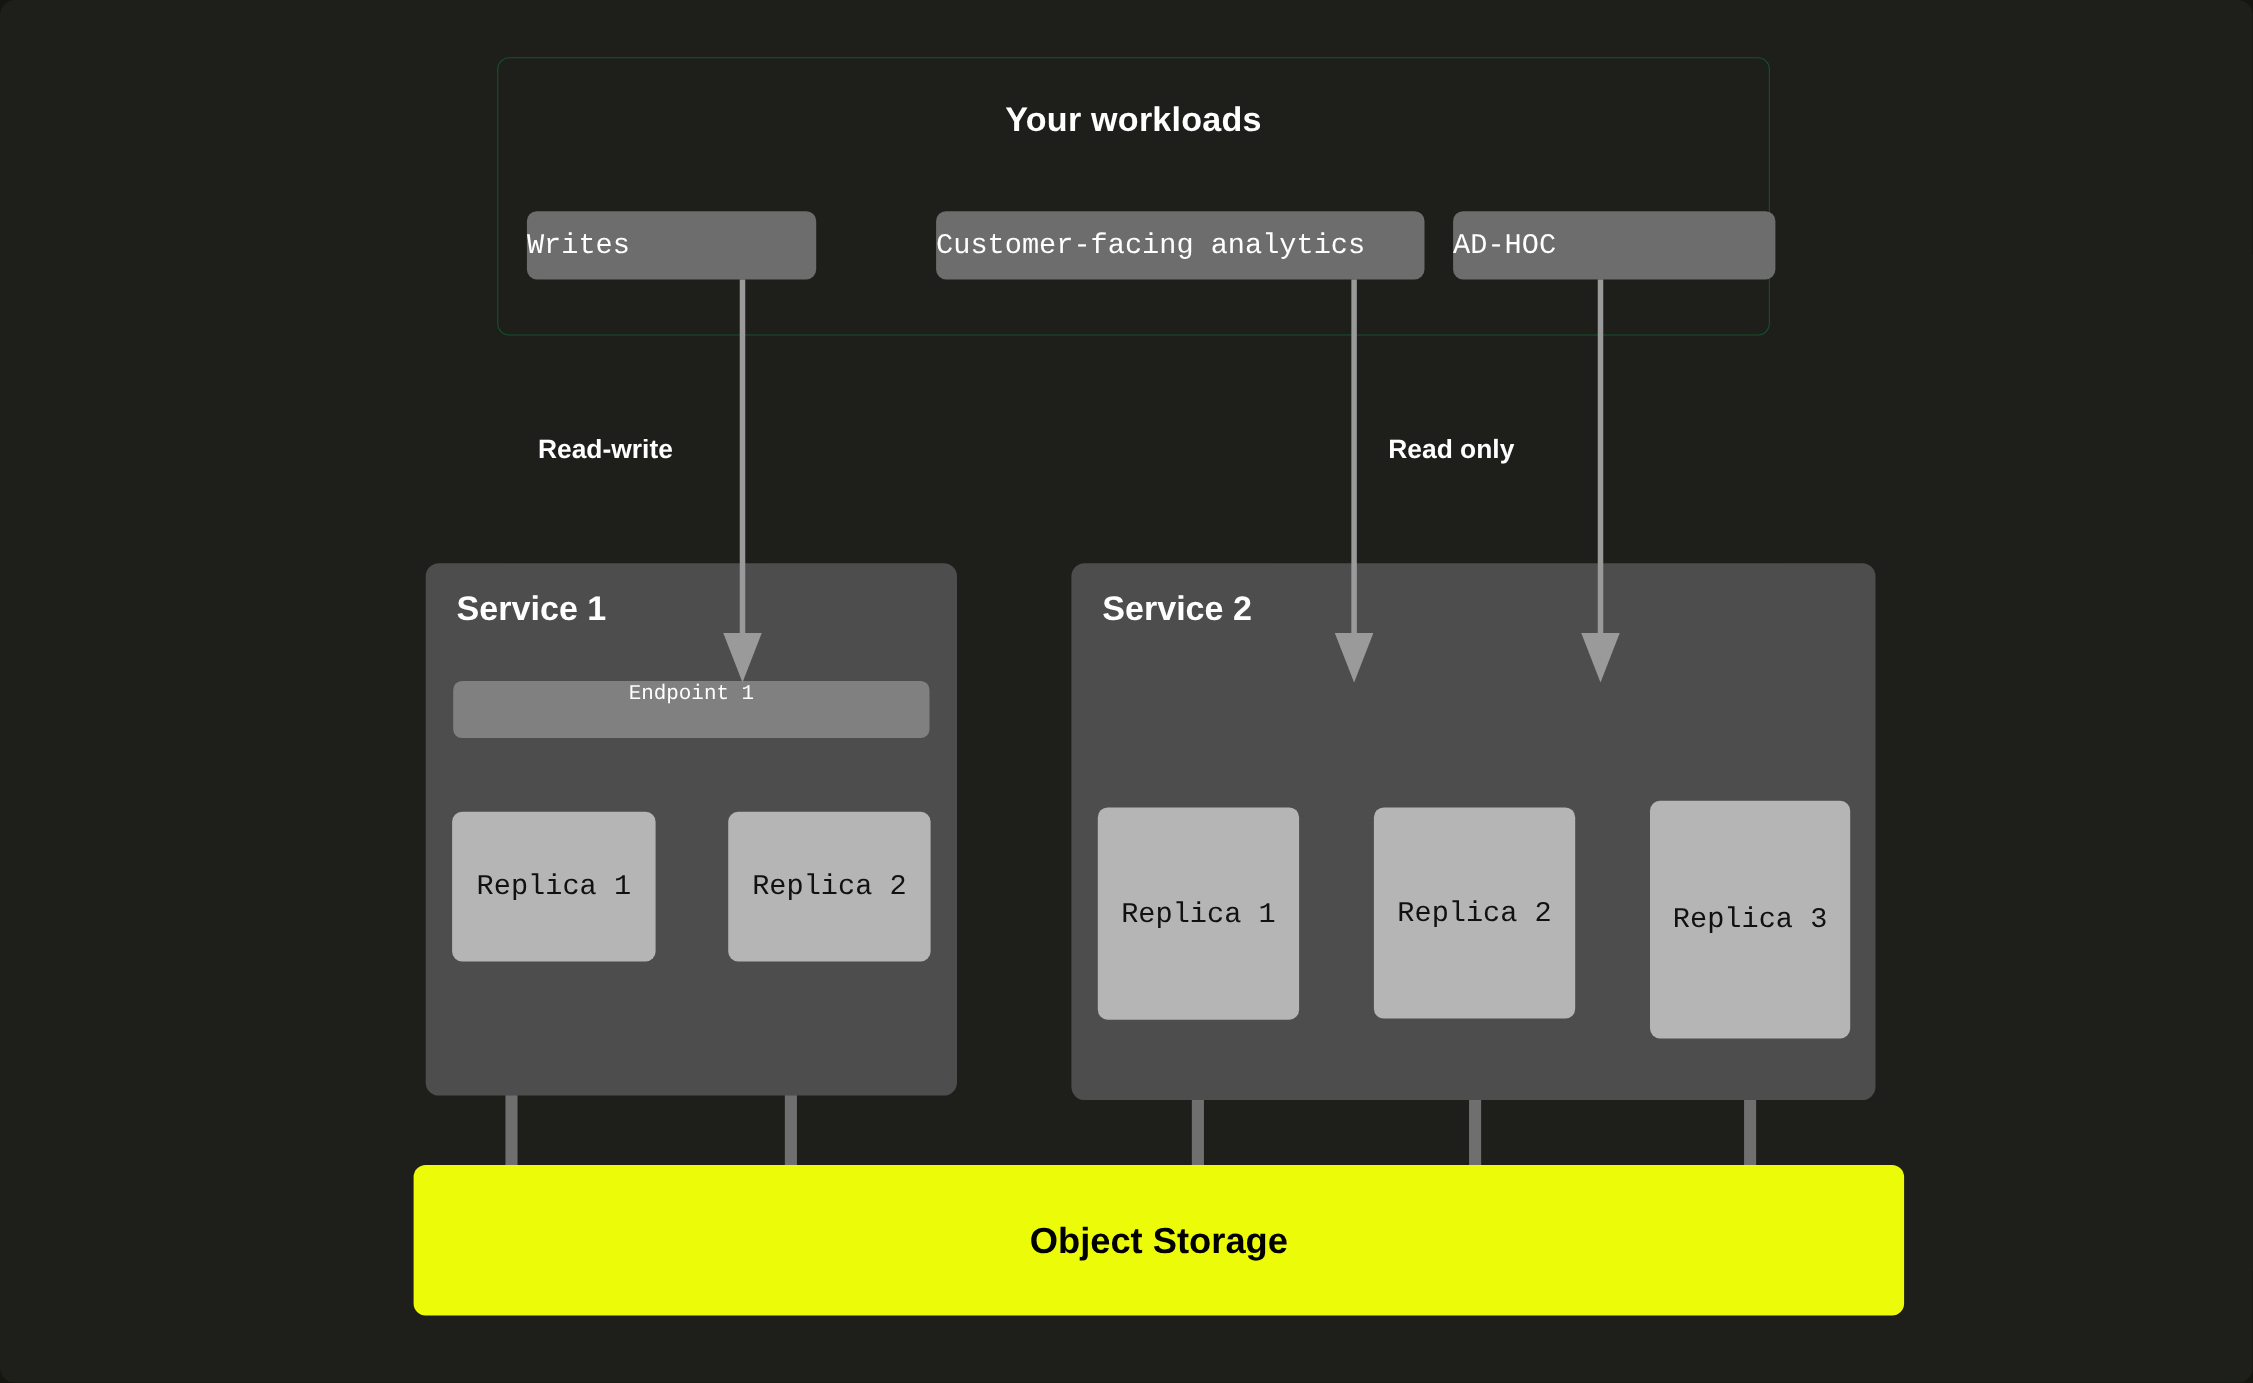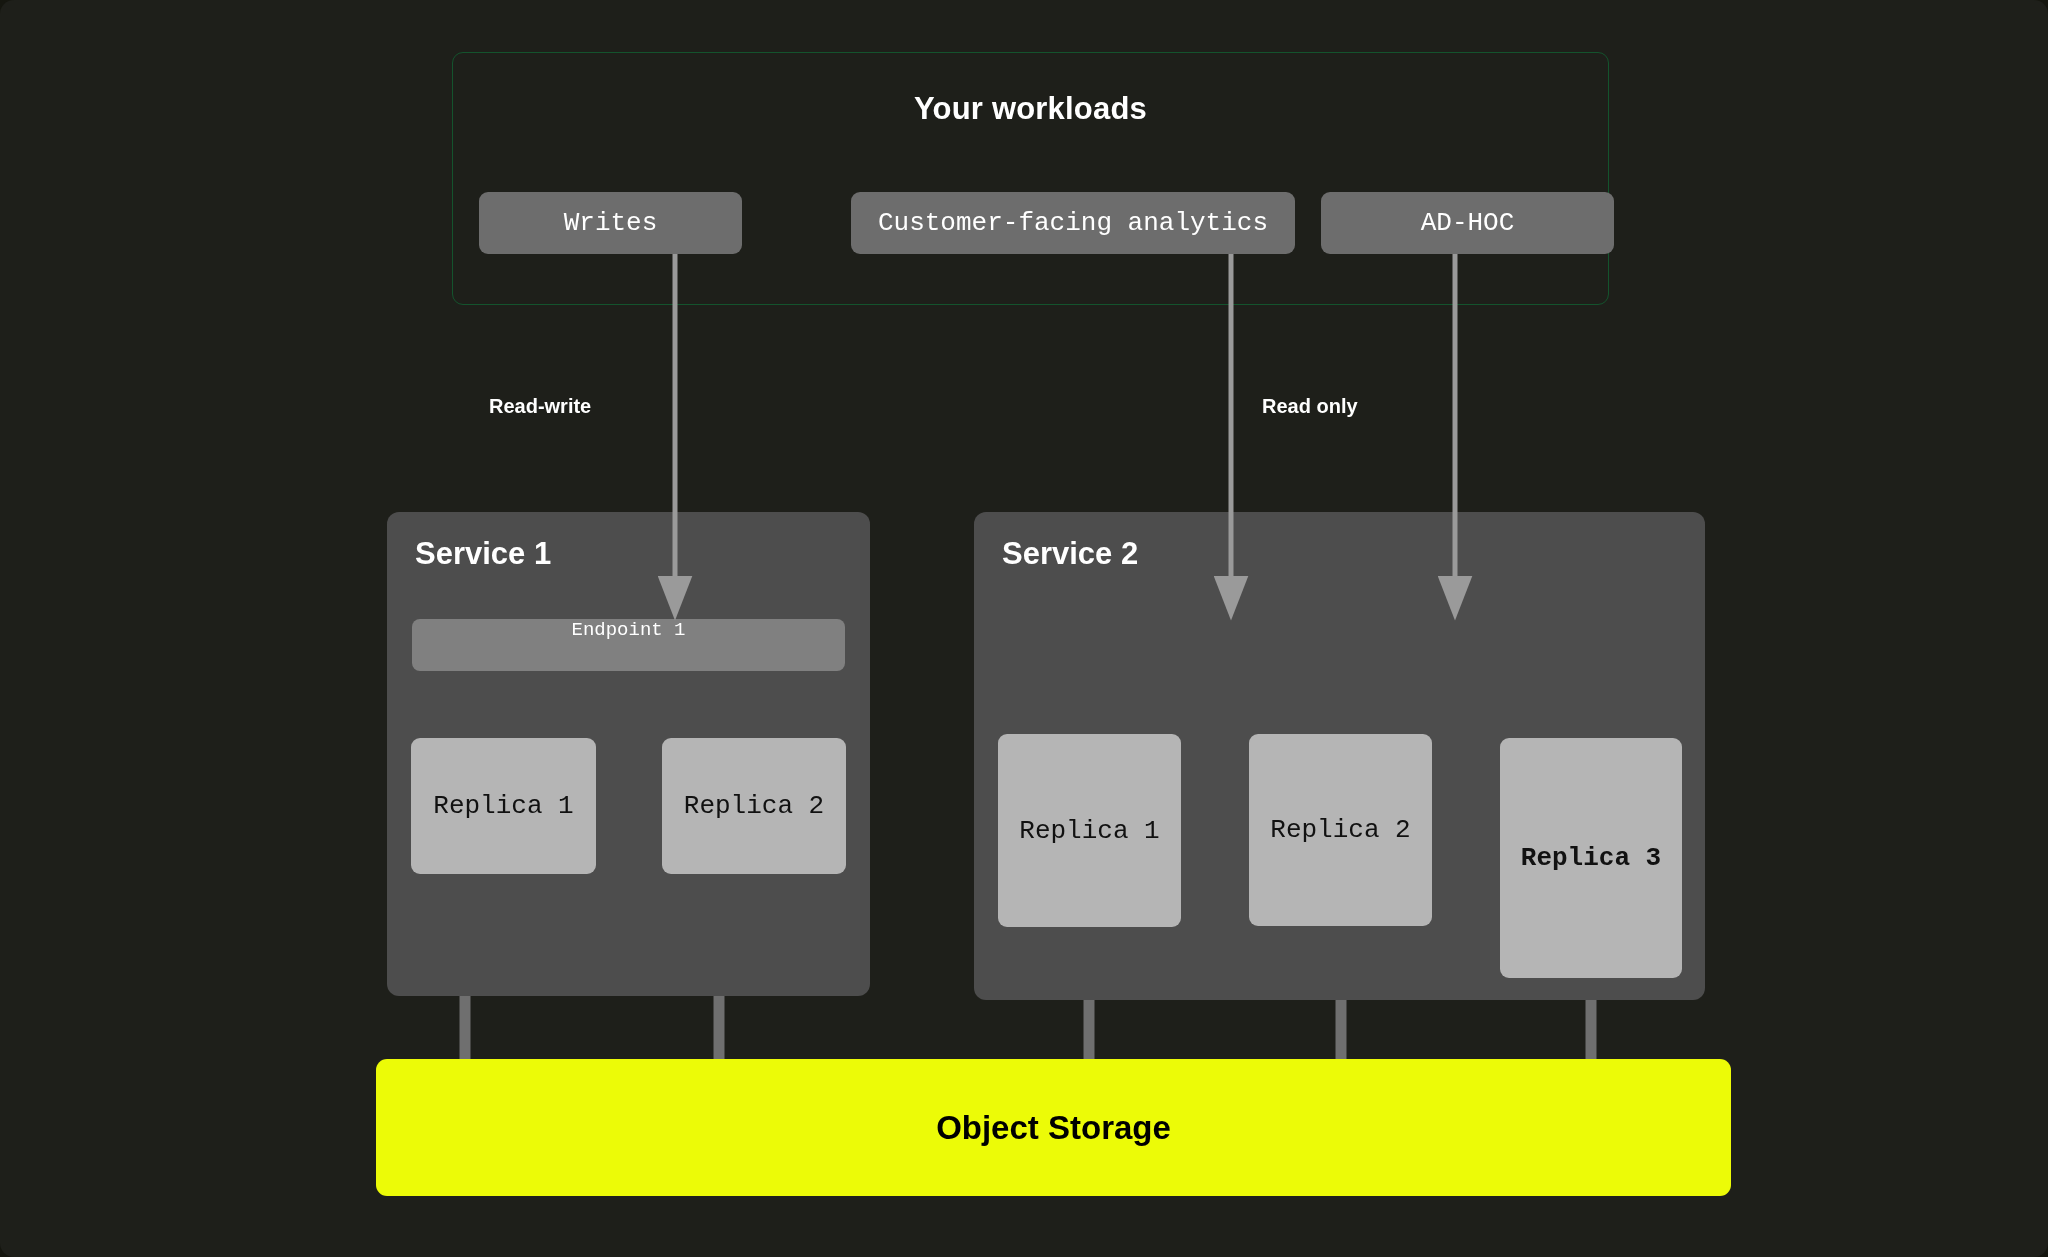--- a/index.html
+++ b/index.html
@@ -66,34 +66,33 @@
 
   .wl-btn {
     position: absolute;
     background: #6d6d6d;
     border-radius: 9px;
     color: #ffffff;
     font-family: "Liberation Mono", "DejaVu Sans Mono", monospace;
     font-size: 26px;
     display: flex;
     align-items: center;
-    justify-content: center;
     height: 62px;
     top: 192px;
     z-index: 2;
   }
   #wl-writes   { left: 479px;  width: 263px; }
   #wl-cfa      { left: 851px;  width: 444px; }
   #wl-adhoc    { left: 1321px; width: 293px; }
 
   
   .edge-label {
     position: absolute;
     color: #ffffff;
-    font-size: 20px;
+    font-size: 24px;
     font-weight: bold;
     white-space: nowrap;
     z-index: 3;
   }
   #lbl-rw { left: 489px;  top: 395px; }
   #lbl-ro { left: 1262px; top: 395px; }
 
   
   .service-box {
     position: absolute;
@@ -137,21 +136,21 @@
     display: flex;
     align-items: center;
     justify-content: center;
   }
   
   #s1-r1 { left: 24px;  top: 226px; width: 185px; height: 136px; }
   #s1-r2 { left: 275px; top: 226px; width: 184px; height: 136px; }
   
   #s2-r1 { left: 24px;  top: 222px; width: 183px; height: 193px; }
   #s2-r2 { left: 275px; top: 222px; width: 183px; height: 192px; }
-  #s2-r3 { left: 526px; top: 226px; width: 182px; height: 240px; font-weight: bold; }
+  #s2-r3 { left: 526px; top: 216px; width: 182px; height: 216px; }
 
   
   #object-storage {
     position: absolute;
     left: 350px;
     top: 1059px;
     width: 1355px;
     height: 137px;
     background: #ecfb07;
     border-radius: 11px;

